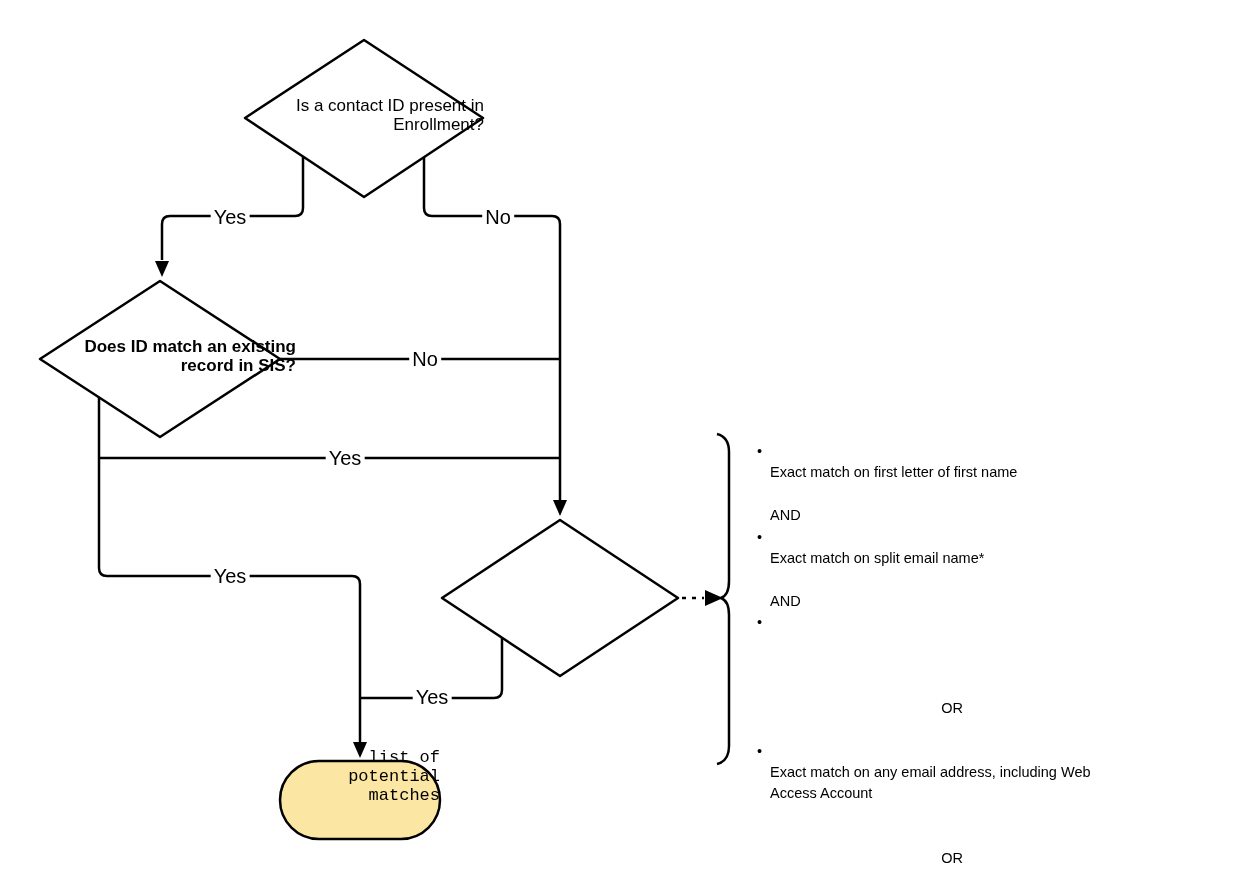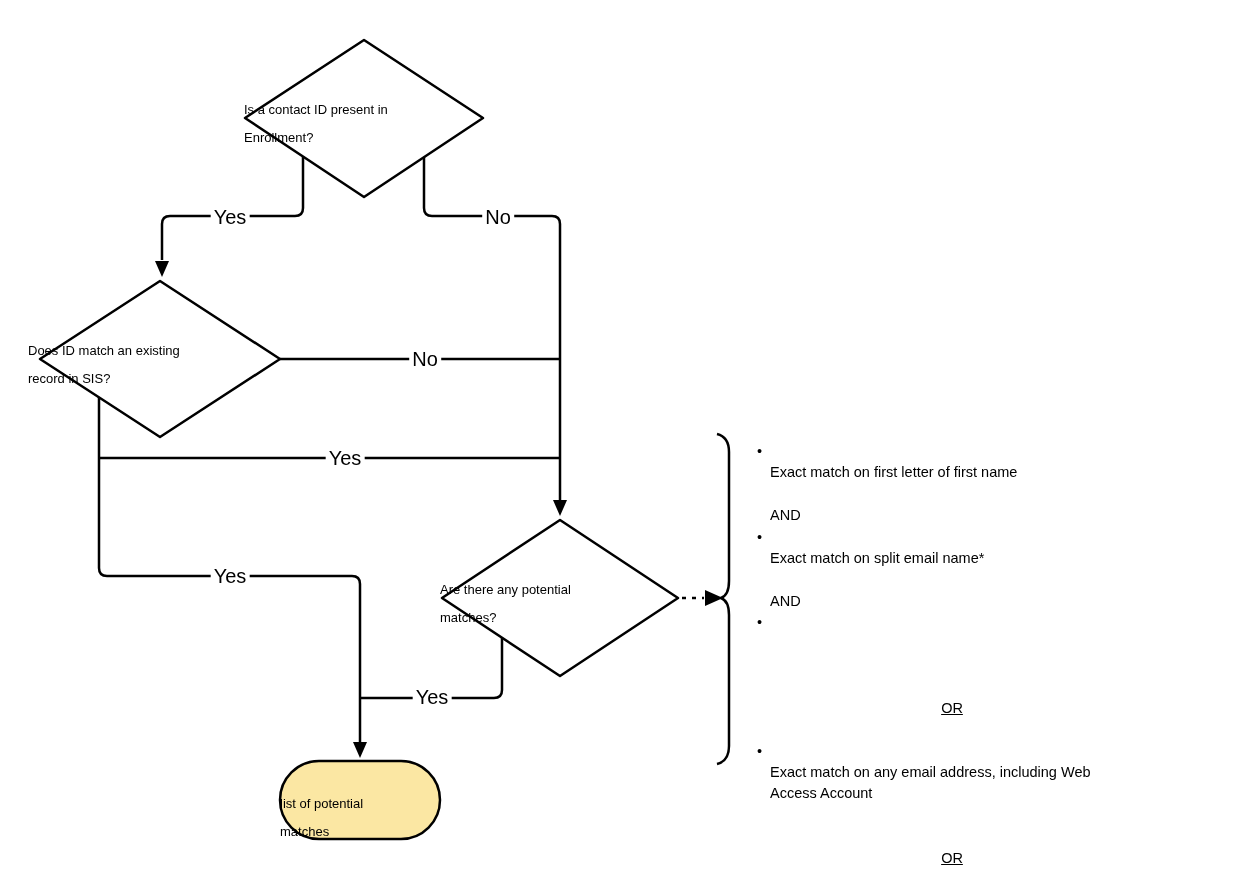--- a/index.html
+++ b/index.html
@@ -7,23 +7,23 @@
     position:relative;
     width:1239px;height:880px;
     background:#ffffff;
     font-family:"Liberation Sans",sans-serif;
     color:#000000;
     overflow:hidden;
   }
   .canvas svg{position:absolute;left:0;top:0;}
   .node-label{
     position:absolute;
-    text-align:left;
-    font-size:13px;
-    line-height:28px;
+    text-align:right;
+    font-size:17px;
+    line-height:19px;
     white-space:pre-line;
   }
   .edge-label{
     position:absolute;
     transform:translate(-50%,-50%);
     font-size:20px;
     line-height:16px;
     background:#ffffff;
     padding:0 3px;
   }
@@ -32,21 +32,21 @@
     left:752px;top:441px;width:400px;
     font-size:14.5px;
     line-height:21.4px;
   }
   .ci{
     position:relative;
     padding-left:18px;
     white-space:pre-line;
   }
   .ci .b{position:absolute;left:5px;top:0;}
-  .ci.or{text-align:center;margin:21.4px 0;padding-left:0;text-decoration:underline;}
+  .ci.or{text-align:center;margin:21.4px 0;padding-left:0;}
 </style>
 </head>
 <body>
 
 <div class="canvas">
 
   <svg width="1239" height="880" viewBox="0 0 1239 880">
     <g fill="none" stroke="#000000" stroke-width="2.5">
 
       <path d="M303 157 L303 208 Q303 216 295 216 L170 216 Q162 216 162 224 L162 260"></path>
@@ -76,25 +76,23 @@
     <g stroke="#000000" stroke-width="2.5" stroke-linejoin="round">
       <polygon points="364,40 483,118 364,197 245,118" fill="#ffffff"></polygon>
       <polygon points="160,281 280,359 160,437 40,359" fill="#ffffff"></polygon>
       <polygon points="560,520 678,598 560,676 442,598" fill="#ffffff"></polygon>
       <rect x="280" y="761" width="160" height="78" rx="39" ry="39" fill="#FBE7A3"></rect>
     </g>
   </svg>
 
   <div class="node-label" style="left:244px;top:96px;width:240px;">Is a contact ID present in
 Enrollment?</div>
-  <div class="node-label" style="left:28px;top:337px;width:240px;">Does ID match an existing
+  <div class="node-label" style="left:56px;top:337px;width:240px;font-weight:bold;">Does ID match an existing
 record in SIS?</div>
-  <div class="node-label" style="left:440px;top:576px;width:240px;">Are there any potential
-matches?</div>
-  <div class="node-label" style="left:280px;top:790px;width:160px;">list of potential
+  <div class="node-label" style="left:280px;top:748px;width:160px;font-family:Liberation Mono, monospace;">list of potential
 matches</div>
 
   <div class="edge-label" style="left:230px;top:217px;">Yes</div>
   <div class="edge-label" style="left:498px;top:217px;">No</div>
   <div class="edge-label" style="left:425px;top:359px;">No</div>
   <div class="edge-label" style="left:345px;top:458px;">Yes</div>
   <div class="edge-label" style="left:230px;top:576px;">Yes</div>
   <div class="edge-label" style="left:432px;top:697px;">Yes</div>
 
   <div class="criteria">

